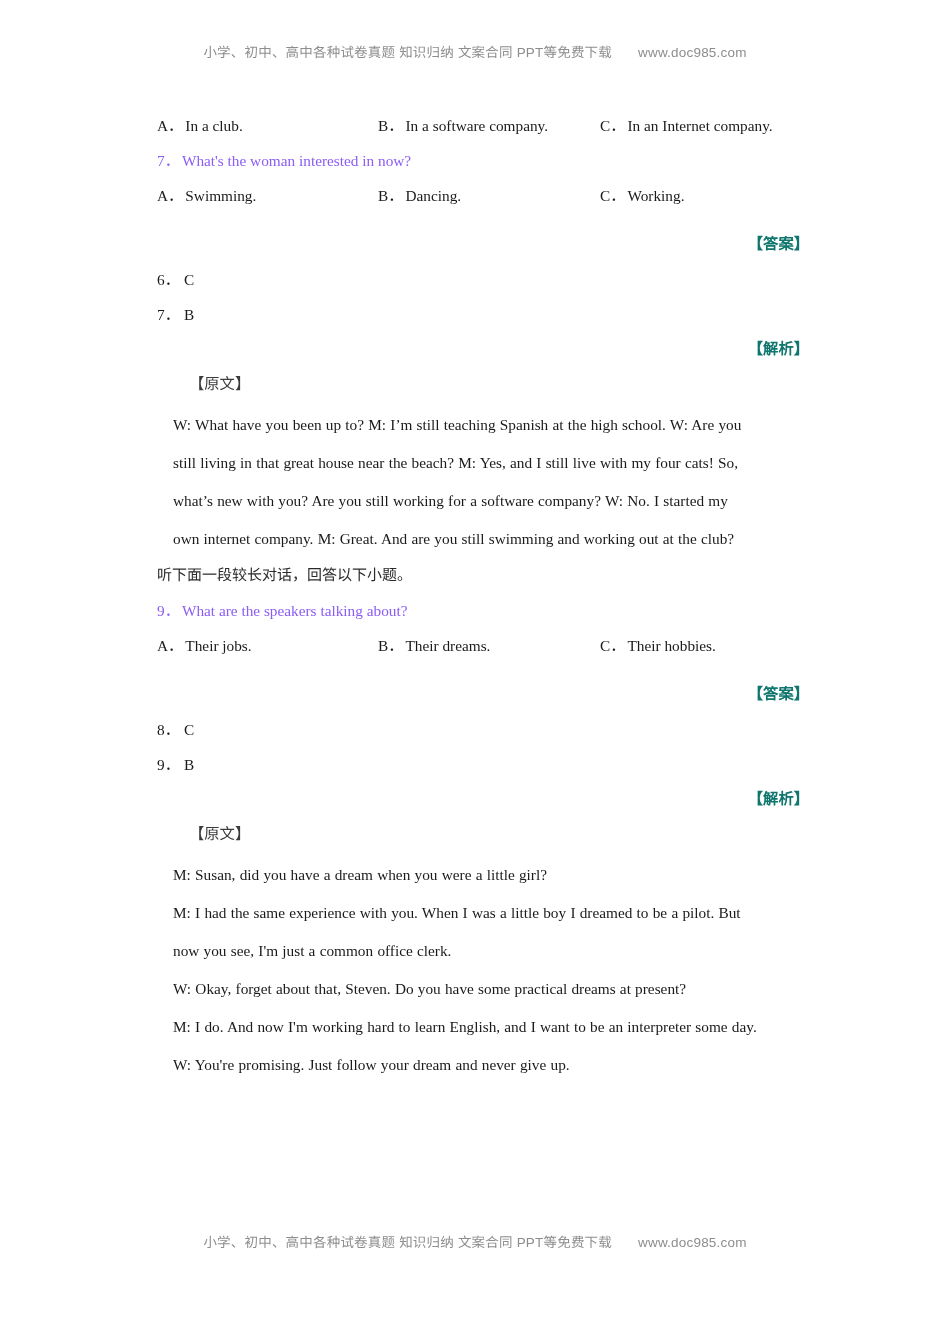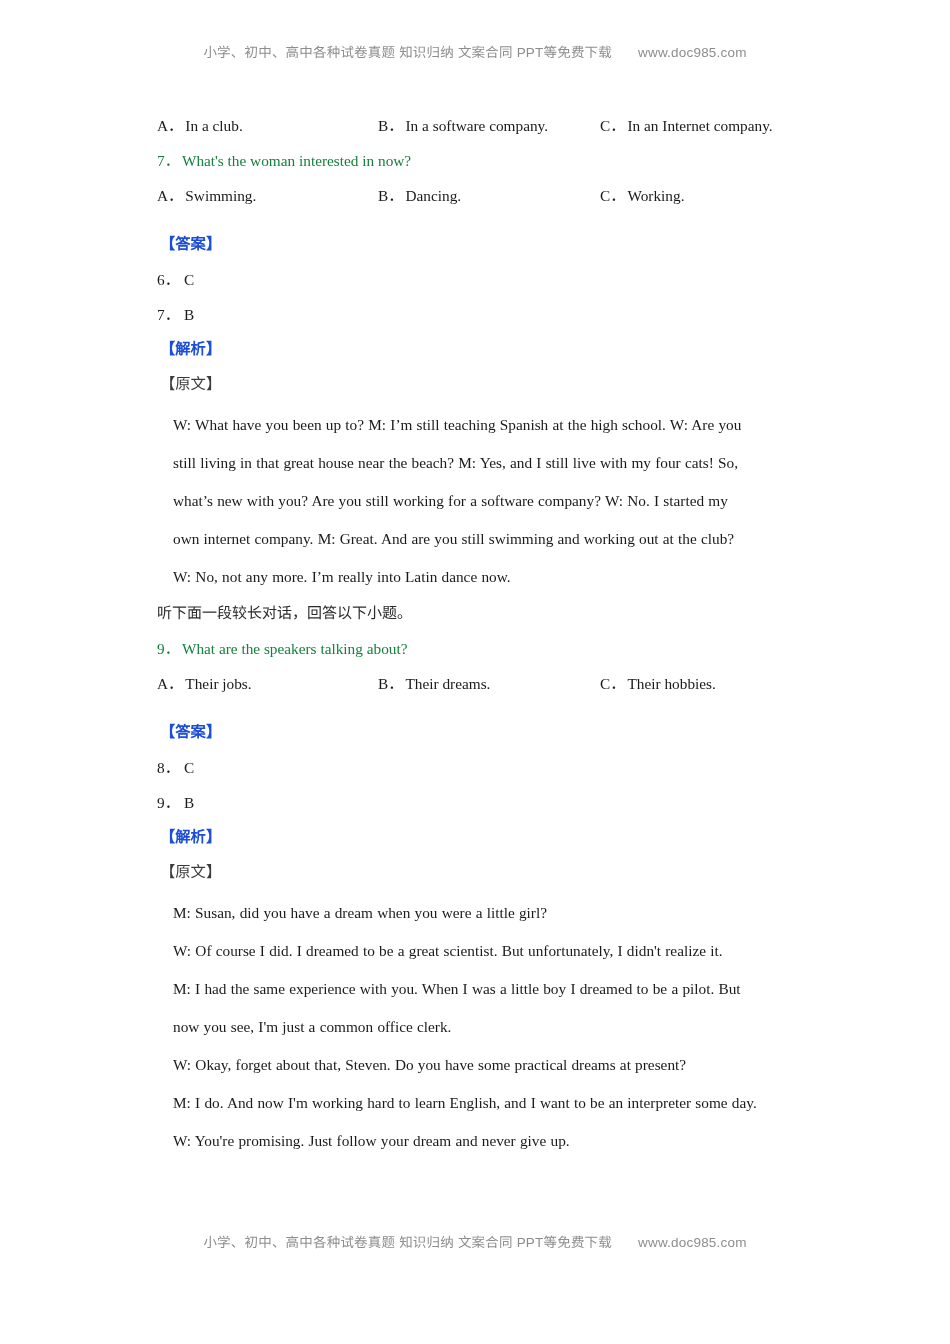--- a/index.html
+++ b/index.html
@@ -47,21 +47,21 @@
     position: absolute;
     left: 157px;
     top: 108px;
     width: 652px;
   }
 
   .line {
     font-size: 15.3px;
     line-height: 35px;
     white-space: nowrap;
-    color: #15803d;
+    color: #8b5cf6;
   }
 
   
   .options {
     position: relative;
     height: 35px;
     font-size: 15.3px;
     line-height: 35px;
     text-decoration: underline;
   }
@@ -89,25 +89,27 @@
   
   .brack {
     font-size: 15.3px;
     line-height: 35px;
     padding-left: 3px;
     white-space: nowrap;
     font-family: "DejaVu Sans", "Liberation Sans", sans-serif;
   }
   .brack.bold {
     font-weight: 700;
-    color: #1d4ed8;
+    color: #0f766e;
+    text-align: right;
   }
   .brack.plain {
     font-weight: 400;
     color: #3b3b3b;
+    margin-left: 29px;
   }
 
   
   .ans {
     font-size: 15.3px;
     line-height: 35px;
     white-space: nowrap;
     color: #1a1a1a;
   }
   .ans .key {
@@ -174,21 +176,20 @@
     <div class="brack bold">【解析】</div>
     <div class="brack plain">【原文】</div>
 
     <div class="sp-4"></div>
 
     <div class="para">
       <div>W: What have you been up to? M: I’m still teaching Spanish at the high school. W: Are you</div>
       <div>still living in that great house near the beach? M: Yes, and I still live with my four cats! So,</div>
       <div>what’s new with you? Are you still working for a software company? W: No. I started my</div>
       <div>own internet company. M: Great. And are you still swimming and working out at the club?</div>
-      <div>W: No, not any more. I’m really into Latin dance now.</div>
     </div>
 
     <div class="cn-line">听下面一段较长对话，回答以下小题。</div>
 
 
 
     <div class="line qline">
       <span class="num">9．</span><span>What are the speakers talking about?</span>
     </div>
 
@@ -207,21 +208,20 @@
     <div class="ans">
       <span>9．</span><span class="key">B</span>
     </div>
     <div class="brack bold">【解析】</div>
     <div class="brack plain">【原文】</div>
 
     <div class="sp-4"></div>
 
     <div class="para">
       <div>M: Susan, did you have a dream when you were a little girl?</div>
-      <div>W: Of course I did. I dreamed to be a great scientist. But unfortunately, I didn't realize it.</div>
       <div>M: I had the same experience with you. When I was a little boy I dreamed to be a pilot. But</div>
       <div>now you see, I'm just a common office clerk.</div>
       <div>W: Okay, forget about that, Steven. Do you have some practical dreams at present?</div>
       <div>M: I do. And now I'm working hard to learn English, and I want to be an interpreter some day.</div>
       <div>W: You're promising. Just follow your dream and never give up.</div>
     </div>
 
   </div>
 
   <div class="runner runner-foot">

